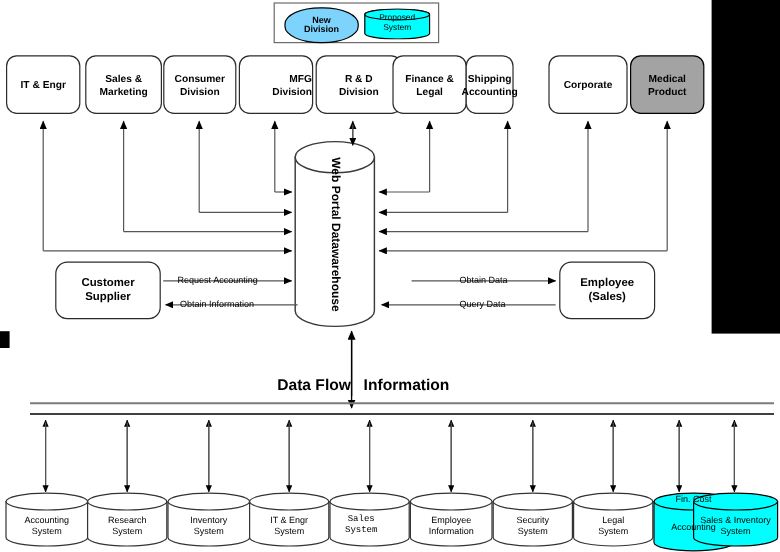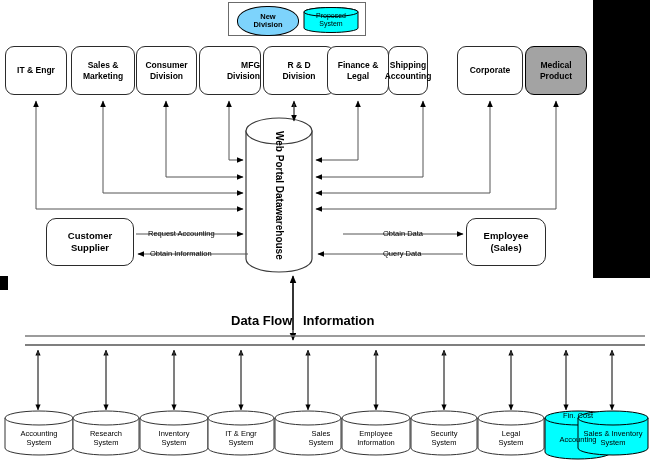--- a/index.html
+++ b/index.html
@@ -312,21 +312,21 @@
     <span>System</span>
   </div>
   <div class="sys-lbl" style="left:140px;width:68px;">
     <span>Inventory</span>
     <span>System</span>
   </div>
   <div class="sys-lbl" style="left:208px;width:66px;">
     <span>IT &amp; Engr</span>
     <span>System</span>
   </div>
-  <div class="sys-lbl" style="left:288px;width:66px;">
+  <div class="sys-lbl" style="left:268px;width:66px;font-family:Liberation Mono, monospace;">
     <span>Sales</span>
     <span>System</span>
   </div>
   <div class="sys-lbl" style="left:342px;width:68px;">
     <span>Employee</span>
     <span>Information</span>
   </div>
   <div class="sys-lbl" style="left:411px;width:66px;">
     <span>Security</span>
     <span>System</span>

